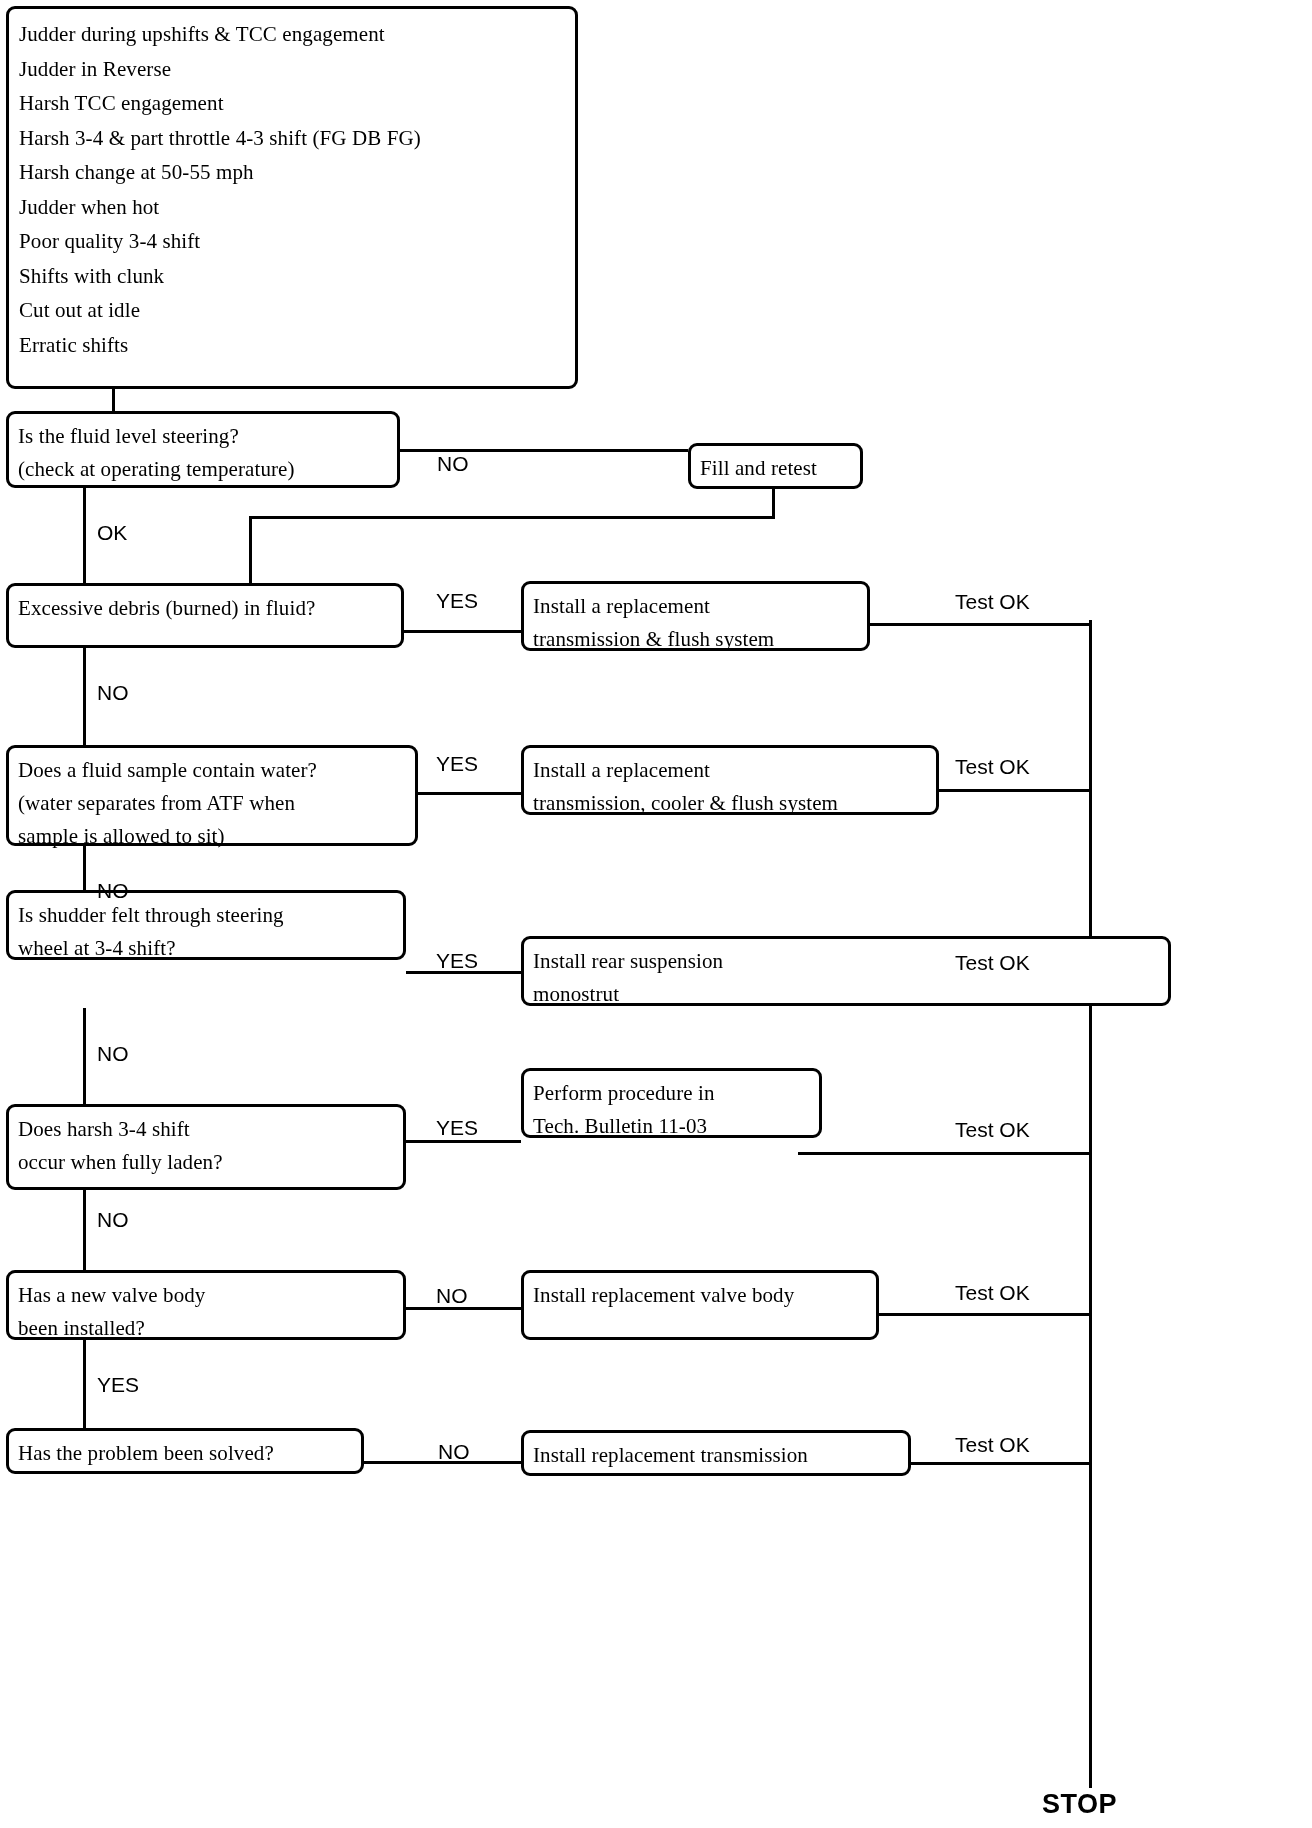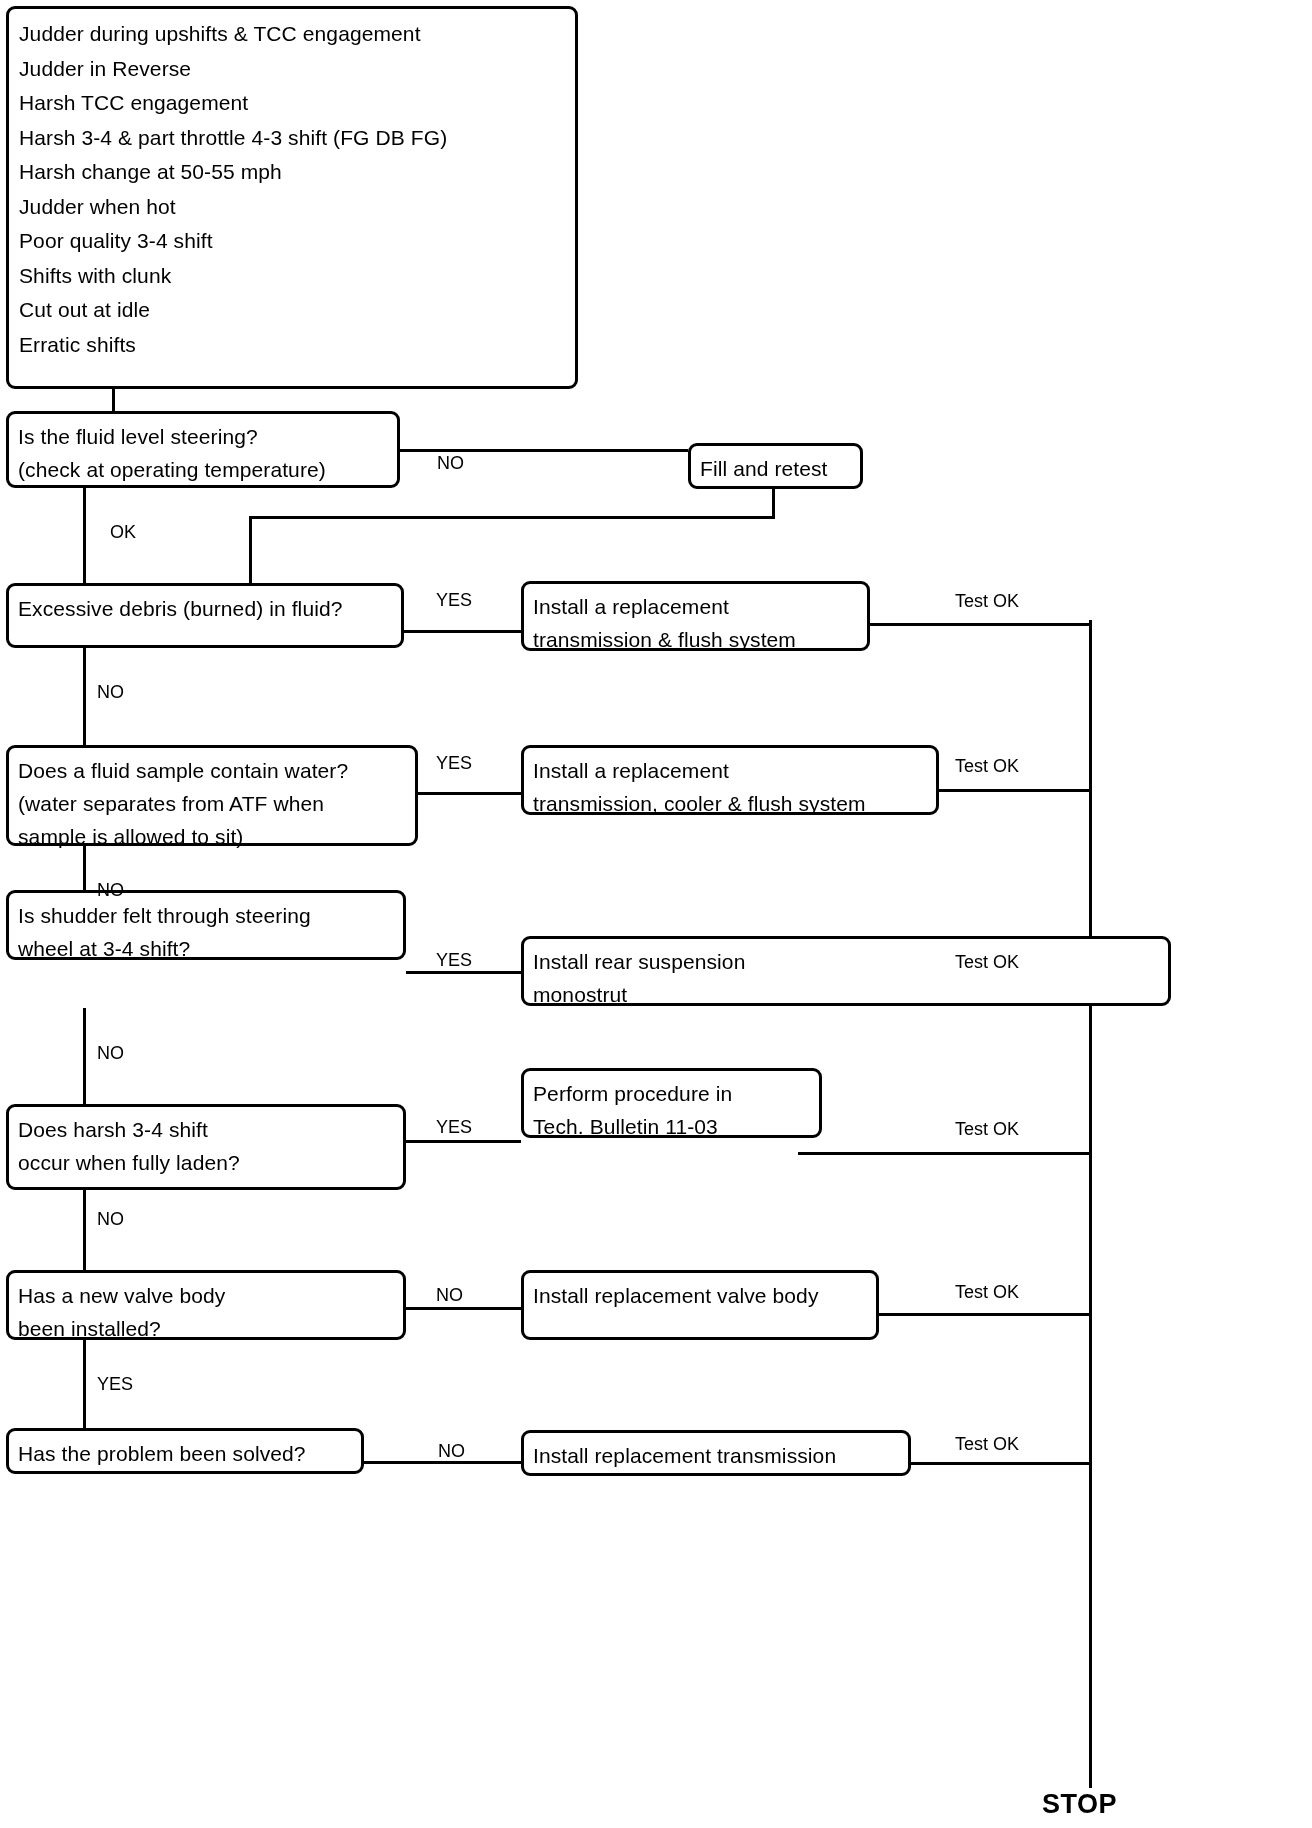--- a/index.html
+++ b/index.html
@@ -29,20 +29,21 @@
     background: #fff;
     padding: 6px 8px 6px 9px;
     font-size: 21px;
     line-height: 33px;
     letter-spacing: 0.1px;
     z-index: 5;
   }
   .box .line {
     display: block;
     white-space: nowrap;
+    font-family: Liberation Serif, serif;
   }
 
   .symptom-box {
     padding: 8px 8px 8px 10px;
     line-height: 34.5px;
   }
 
   
   .h-line {
     position: absolute;
@@ -53,21 +54,21 @@
   .v-line {
     position: absolute;
     width: 0;
     border-left: 3px solid #000;
     z-index: 1;
   }
 
   
   .edge-label {
     position: absolute;
-    font-size: 18px;
+    font-size: 21px;
     line-height: 21px;
     white-space: nowrap;
     z-index: 6;
     background: transparent;
   }
 
   .stop-label {
     position: absolute;
     font-size: 27px;
     font-weight: bold;
@@ -106,21 +107,21 @@
 
   <div class="box" style="left:688px; top:443px; width:175px; height:46px;">
     <span class="line">Fill and retest</span>
   </div>
 
   <div class="v-line" style="left:772px; top:489px; height:30px;"></div>
   <div class="h-line" style="left:249px; top:516px; width:526px;"></div>
   <div class="v-line" style="left:249px; top:516px; height:67px;"></div>
 
   <div class="v-line" style="left:83px; top:488px; height:95px;"></div>
-  <div class="edge-label" style="left:110px; top:522px;">OK</div>
+  <div class="edge-label" style="left:97px; top:522px;">OK</div>
 
   <div class="box" style="left:6px; top:583px; width:398px; height:65px;">
     <span class="line">Excessive debris (burned) in fluid?</span>
   </div>
 
   <div class="h-line" style="left:404px; top:630px; width:117px;"></div>
   <div class="edge-label" style="left:436px; top:590px;">YES</div>
 
   <div class="box" style="left:521px; top:581px; width:349px; height:70px;">
     <span class="line">Install a replacement</span>

